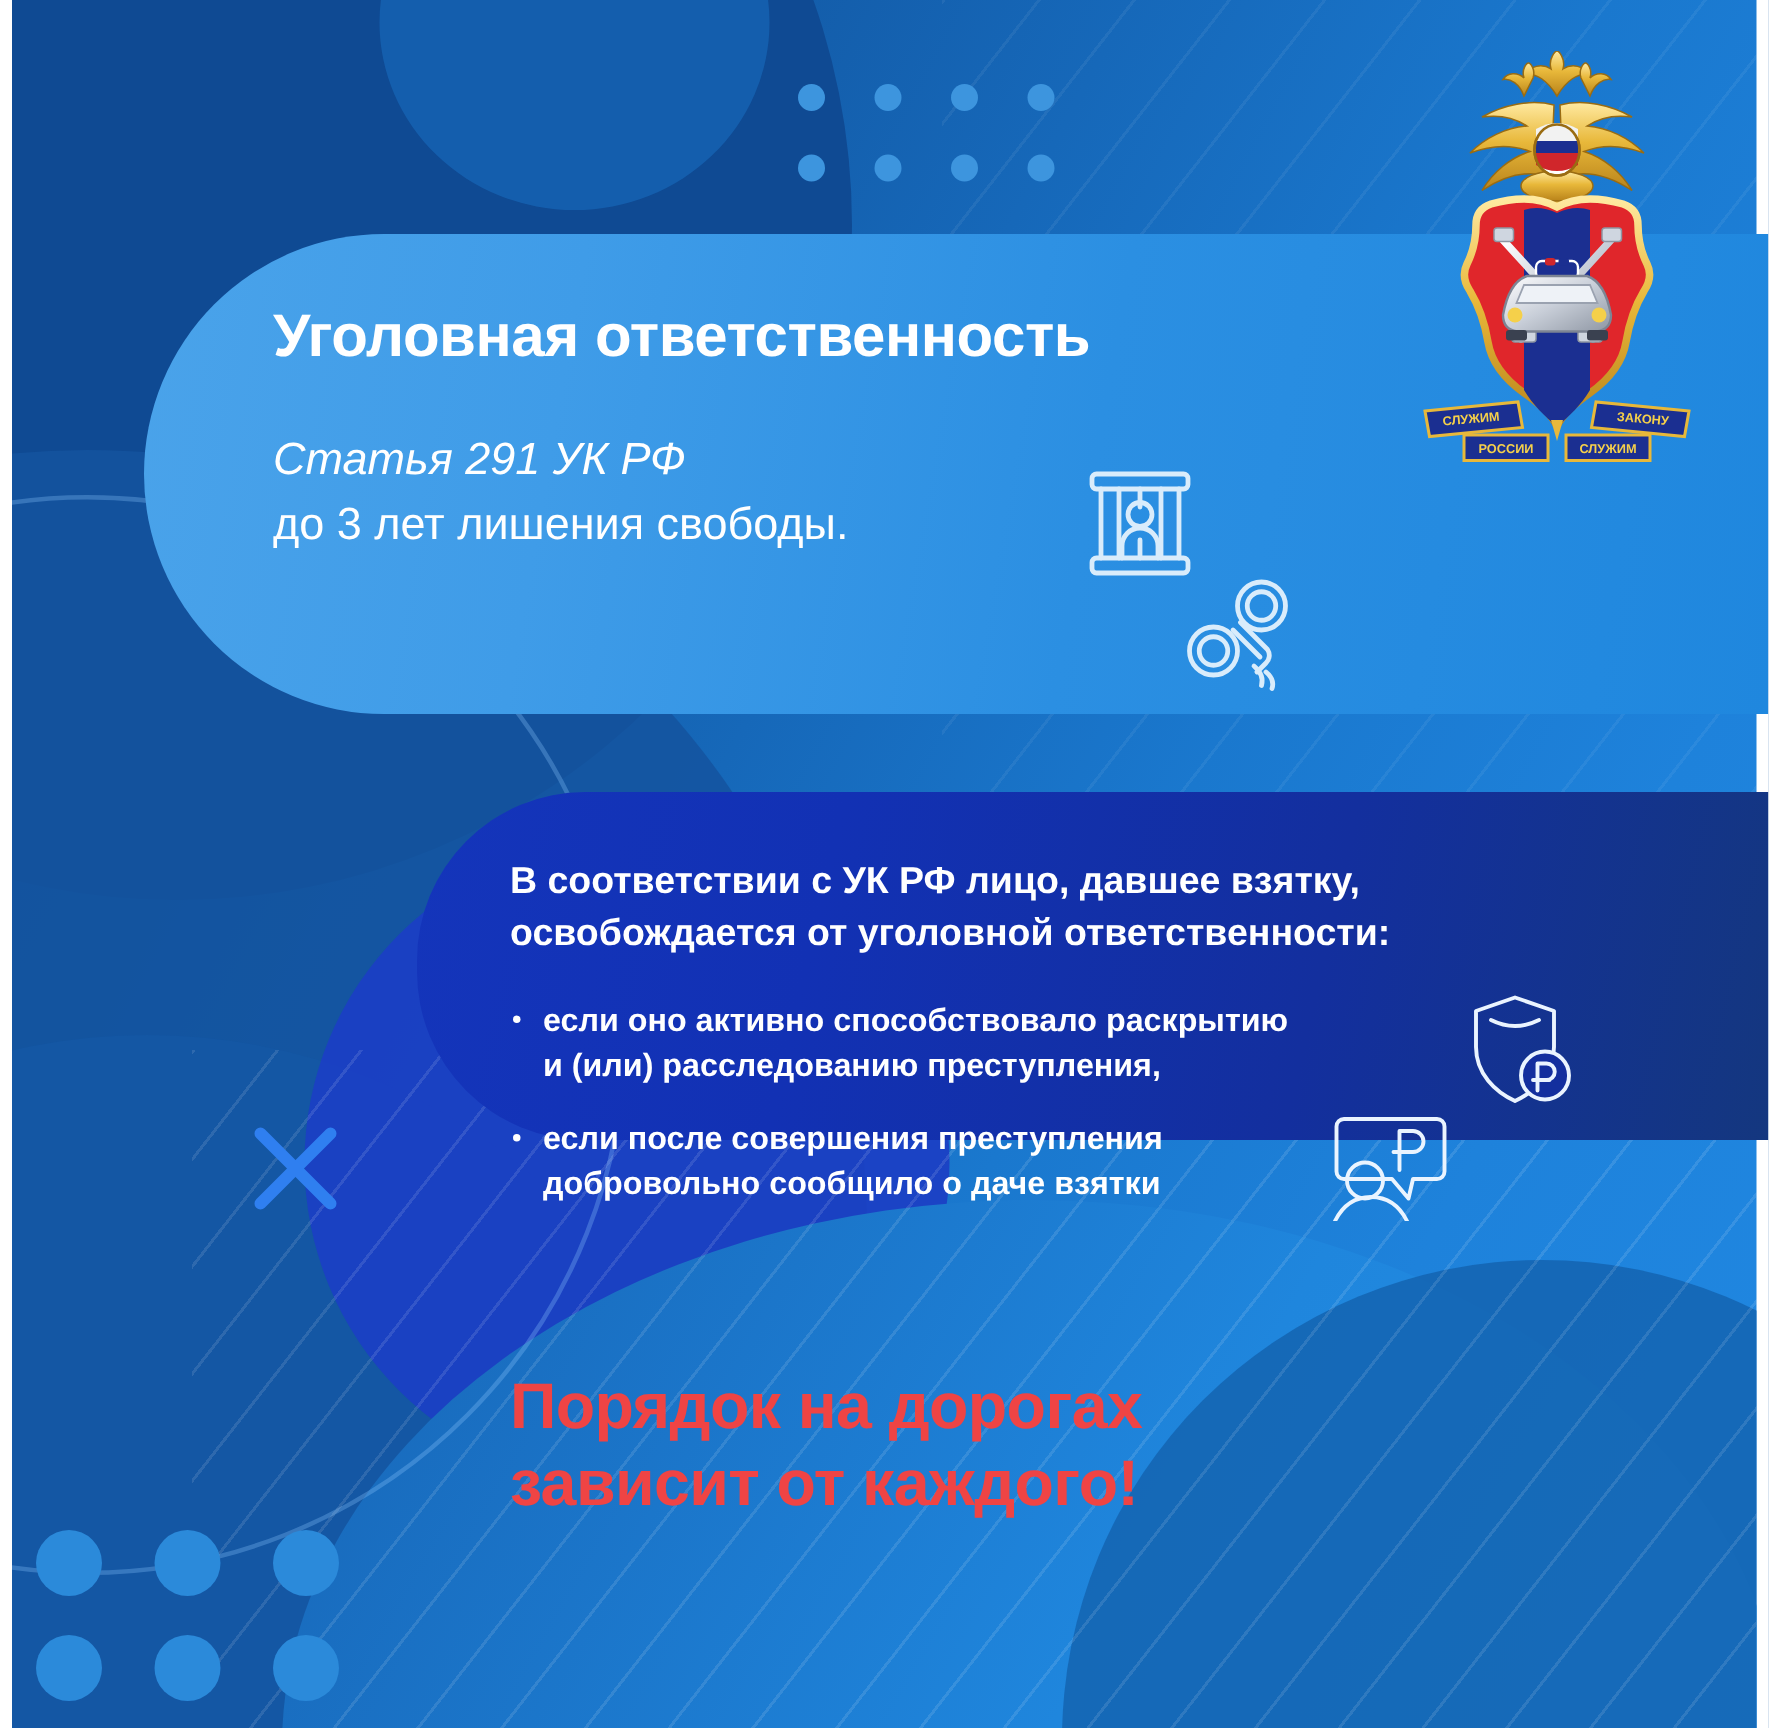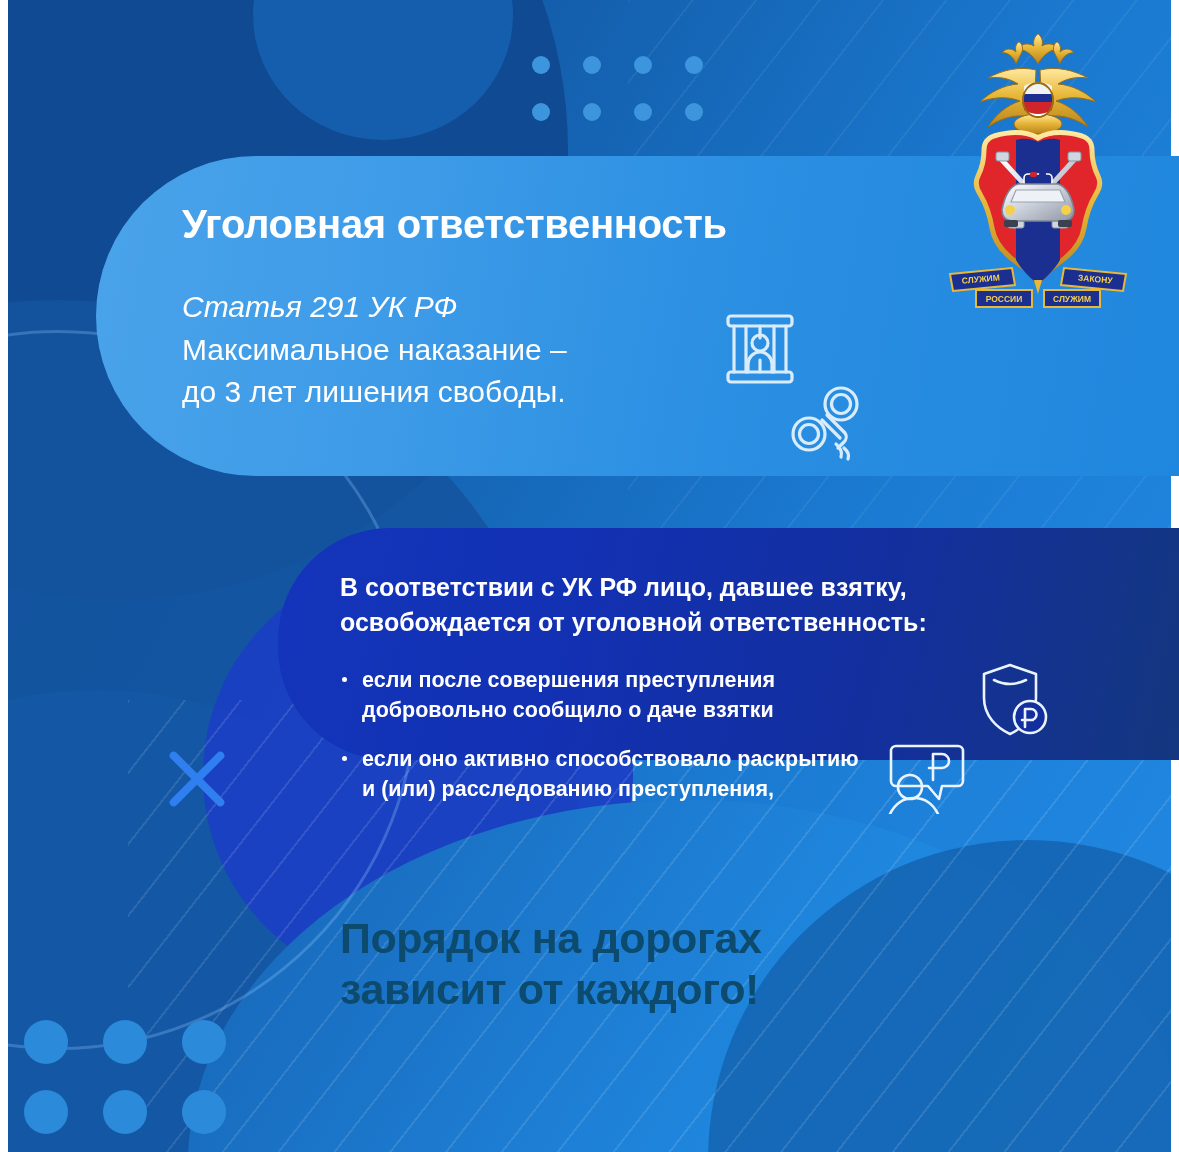--- a/index.html
+++ b/index.html
@@ -144,21 +144,21 @@
     max-width:640px;
   }
   .card2 li:before{
     content:""; position:absolute; left:2px; top:11px;
     width:5px; height:5px; border-radius:50%; background:#ffffff;
   }
 
   
   .slogan{
     position:absolute; left:340px; top:913px; width:620px;
-    font-size:43px; font-weight:bold; color:#0c4a6e;
+    font-size:43px; font-weight:bold; color:#ef4444;
     line-height:1.18; letter-spacing:-.4px;
   }
 
   
   .icn{ position:absolute; }
   .icn-jail{ left:724px; top:312px; }
   .icn-cuffs{ left:784px; top:382px; }
   .icn-shield{ left:974px; top:660px; }
   .icn-report{ left:888px; top:736px; }
 
@@ -205,21 +205,20 @@
     <div class="xmark">
       <i></i>
         <i></i>
     </div>
   </div>
 
   <div class="card1">
     <h1>Уголовная ответственность</h1>
     <div class="body">
       <div class="ital">Статья 291 УК РФ</div>
-      <div>Максимальное наказание –</div>
       <div>до 3 лет лишения свободы.</div>
     </div>
   </div>
 
   <svg class="icn icn-jail" width="72" height="74" viewBox="0 0 72 74" fill="none" stroke="#d9ecfb" stroke-width="3.2" stroke-linecap="round" stroke-linejoin="round">
     <rect x="4" y="4" width="64" height="10" rx="3"></rect>
     <rect x="4" y="60" width="64" height="10" rx="3"></rect>
     <line x1="10" y1="14" x2="10" y2="60"></line>
     <line x1="22" y1="14" x2="22" y2="60"></line>
     <line x1="36" y1="14" x2="36" y2="26"></line>
@@ -237,30 +236,30 @@
     <circle cx="25" cy="52" r="9.5"></circle>
     <path d="M43 33 L61 51 a7 7 0 0 1 -1 9 l-6 6"></path>
     <path d="M38 38 L56 56"></path>
     <path d="M52 62 q7 6 5 13"></path>
     <path d="M60 66 q6 5 4 11"></path>
   </svg>
 
   <div class="card2">
     <h2>
       <span>В соответствии с УК РФ лицо, давшее взятку,</span><br>
-      <span>освобождается от уголовной ответственность:</span>
+      <span>освобождается от уголовной ответственности:</span>
     </h2>
     <ul>
       <li>
+        <span>если оно активно способствовало раскрытию</span><br>
+        <span>и (или) расследованию преступления,</span>
+      </li>
+      <li>
         <span>если после совершения преступления</span><br>
         <span>добровольно сообщило о даче взятки</span>
-      </li>
-      <li>
-        <span>если оно активно способствовало раскрытию</span><br>
-        <span>и (или) расследованию преступления,</span>
       </li>
     </ul>
   </div>
 
   <svg class="icn icn-shield" width="74" height="82" viewBox="0 0 74 82" fill="none" stroke="#eaf4ff" stroke-width="2.6" stroke-linecap="round" stroke-linejoin="round">
     <path d="M10 14 L36 5 L62 14 v24 c0 18 -13 30 -26 36 C23 68 10 56 10 38 Z"></path>
     <path d="M20 20 q16 8 32 0"></path>
     <circle cx="56" cy="57" r="16" fill="#132f9e"></circle>
     <path d="M51 49 v18 M51 49 h6 a5.5 5.5 0 0 1 0 11 h-6 M48 60 h11"></path>
   </svg>

